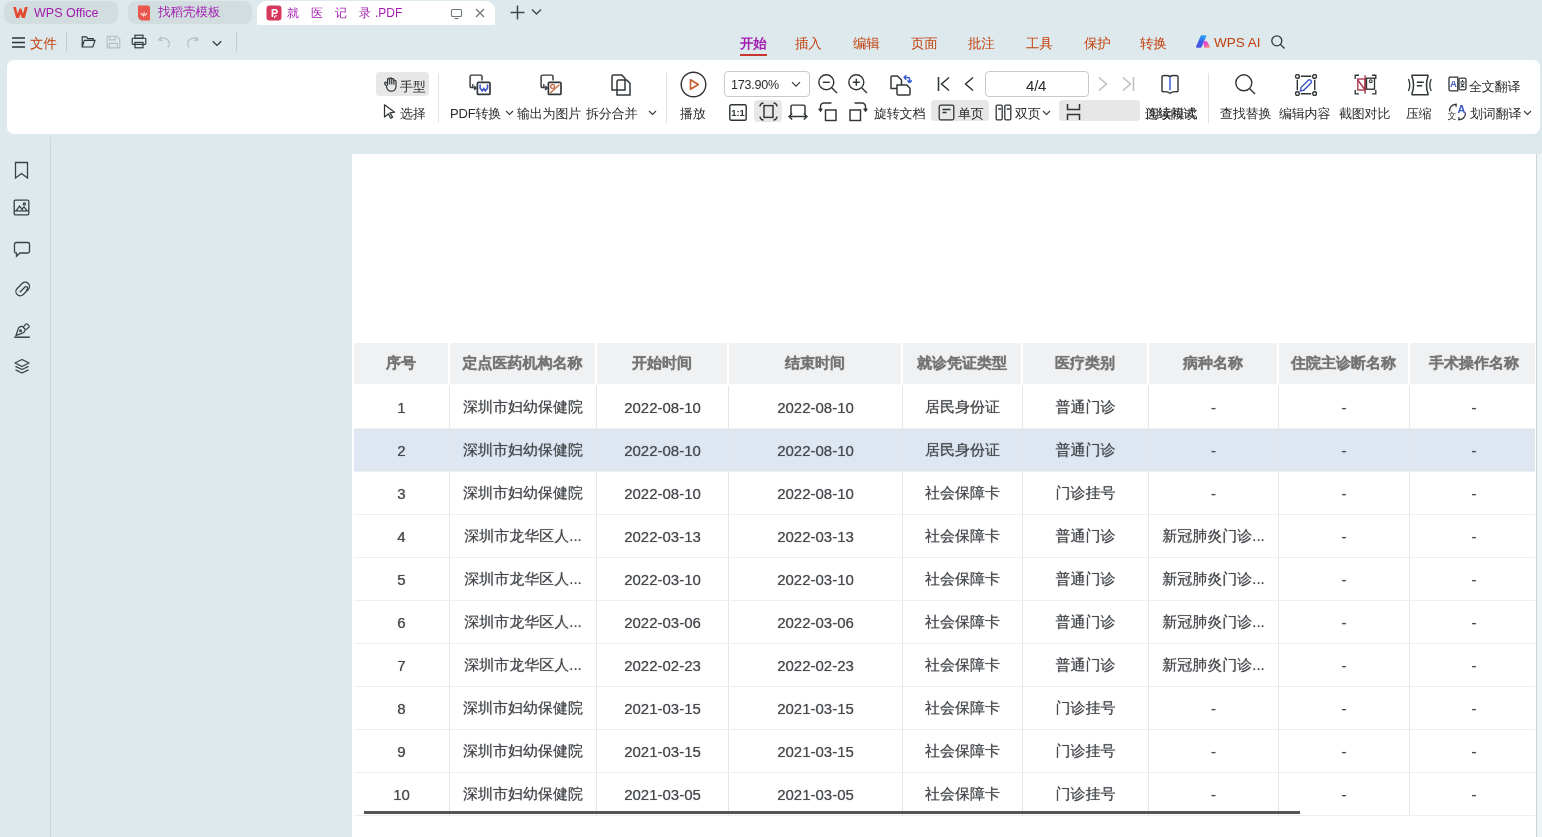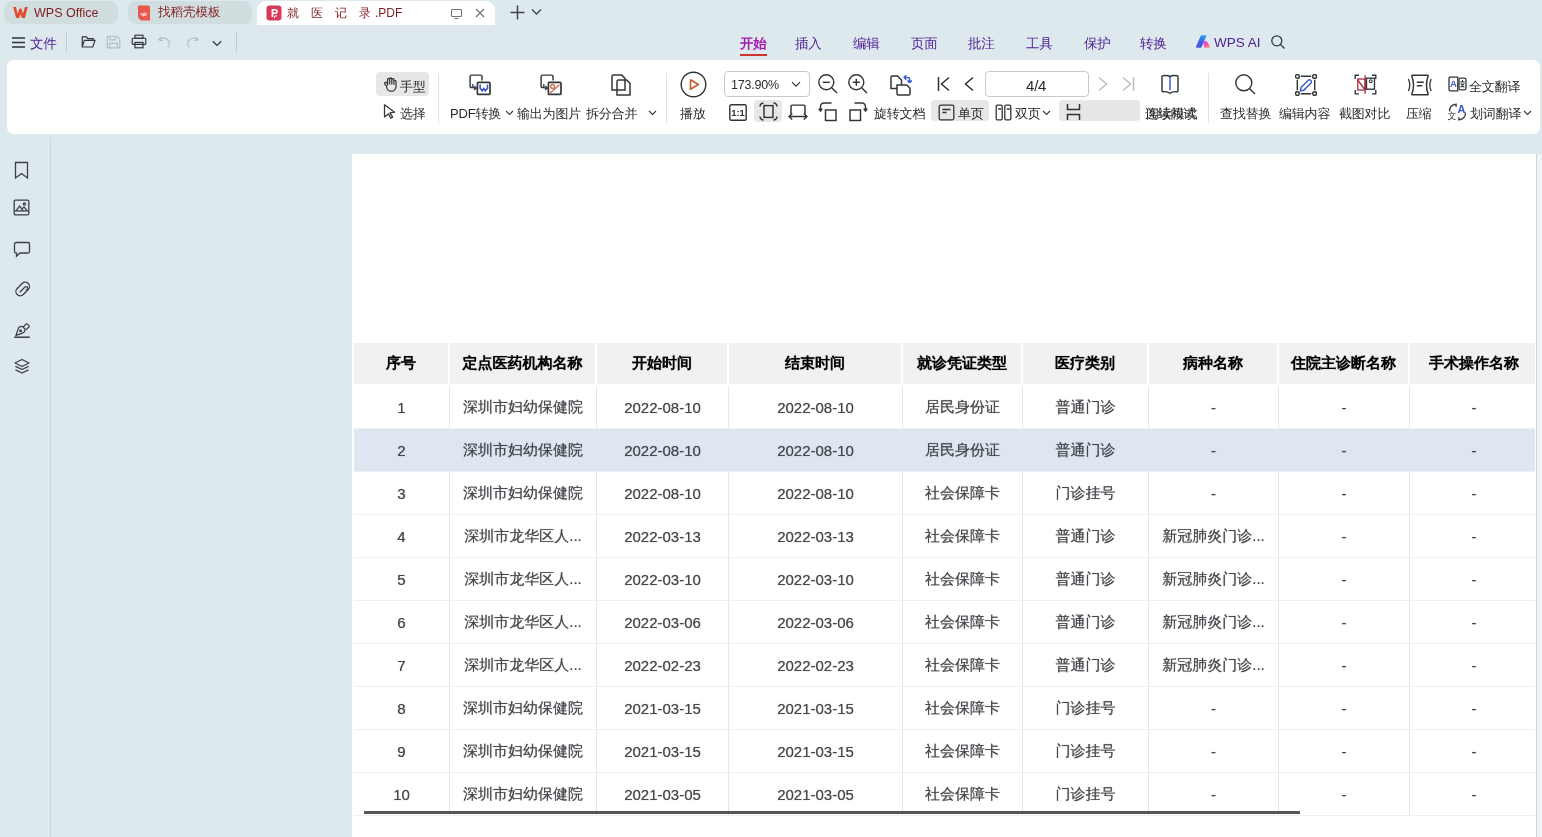--- a/index.html
+++ b/index.html
@@ -2,47 +2,47 @@
 <html><head>
 <meta charset="utf-8">
 <style>
 * { margin:0; padding:0; box-sizing:border-box; }
 html,body { width:1542px; height:837px; overflow:hidden; font-family:"Liberation Sans", sans-serif; }
 body { background:#dee9ee; position:relative; }
 .abs { position:absolute; }
 
 
 #tabbar { position:absolute; left:0; top:0; width:1542px; height:26px; }
-.tab { position:absolute; top:1px; height:24px; border-radius:8px 8px 0 0; display:flex; align-items:center; font-size:12.5px; color:#7f1d1d; }
+.tab { position:absolute; top:1px; height:24px; border-radius:8px 8px 0 0; display:flex; align-items:center; font-size:12.5px; color:#a21caf; }
 .tab.inactive { background:#d2dde0; border-radius:8px; top:1px; height:23px; }
 .tab.active { background:#ffffff; border-radius:9px 9px 0 0; }
 
 
 #menurow { position:absolute; left:0; top:26px; width:1542px; height:34px; }
-.mitem { position:absolute; top:9px; font-size:13.5px; color:#4c1d95; letter-spacing:-0.2px;}
+.mitem { position:absolute; top:9px; font-size:13.5px; color:#c2410c; letter-spacing:-0.2px;}
 .mitem.sel { color:#a21caf; font-weight:bold; }
 
 
 #toolbar { position:absolute; left:7px; top:60px; width:1533px; height:74px; background:#fff; border-radius:7px; }
 .tbtxt { position:absolute; font-size:13px; color:#2a2a2a; white-space:nowrap; letter-spacing:-0.2px;}
 .tbbtn { position:absolute; background:#e7e7e7; border-radius:4px; }
 .vsep { position:absolute; width:1px; background:#e1e1e1; }
 
 
 #sidebar { position:absolute; left:0; top:134px; width:51px; height:703px; }
 #sidebar .line { position:absolute; right:0; top:3px; width:1px; height:700px; background:#ccd6da; }
 .sicon { position:absolute; left:13px; }
 
 
 #page { position:absolute; left:352px; top:154px; width:1184px; height:683px; background:#fff; }
 #tablewrap { position:absolute; left:2px; top:189px; width:1181px; }
 .trow { display:flex; }
 .trow > div { flex:none; display:flex; align-items:center; justify-content:center; font-size:15px; color:#45484c; text-shadow:0 0 0.9px rgba(69,72,76,0.75); }
 #thead { height:41px; background:#f0f1f2; font-weight:bold; margin-bottom:2px; }
-#thead > div { border-right:2px solid #fff; color:#000000; }
+#thead > div { border-right:2px solid #fff; color:#737373; }
 #thead > div:last-child { border-right:none; }
 .drow { height:43px; border-bottom:1px solid #edeff1; }
 .drow > div { border-right:1px solid #e3e7eb; }
 .drow > div:last-child { border-right:none; }
 .drow.blue { background:#dde6f1; }
 .c0{width:96px}.c1{width:147px}.c2{width:132px}.c3{width:174px}.c4{width:120px}.c5{width:126px}.c6{width:130px}.c7{width:131px}.c8{width:128px}
 #darkline { position:absolute; left:12px; top:657px; width:936px; height:3px; background:#565656; }
 </style>
 </head>
 <body>

